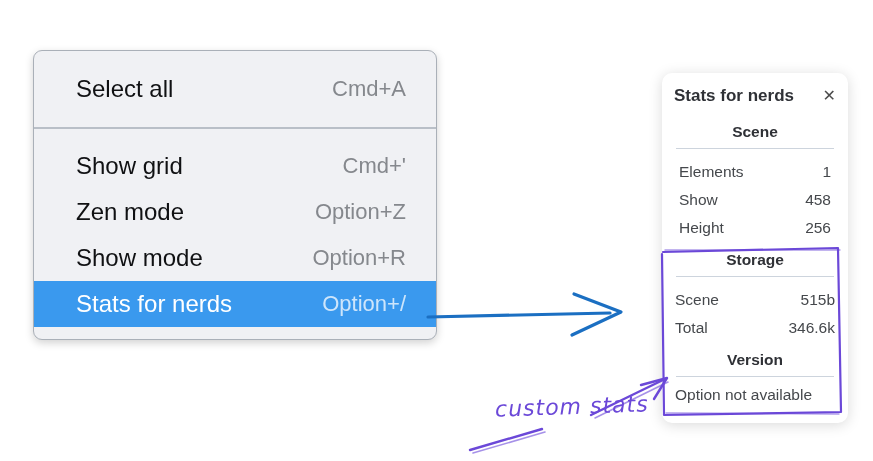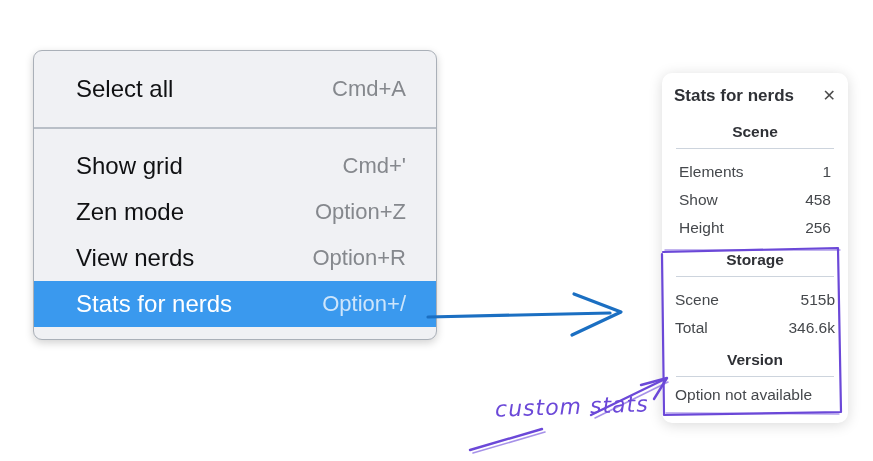--- a/index.html
+++ b/index.html
@@ -67,21 +67,21 @@
     <div class="menu-group second">
       <div class="menu-item">
         <span>Show grid</span>
         <span class="shortcut">Cmd+'</span>
       </div>
       <div class="menu-item">
         <span>Zen mode</span>
         <span class="shortcut">Option+Z</span>
       </div>
       <div class="menu-item">
-        <span>View nerds</span>
+        <span>Show mode</span>
         <span class="shortcut">Option+R</span>
       </div>
       <div class="menu-item selected">
         <span>Stats for nerds</span>
         <span class="shortcut">Option+/</span>
       </div>
     </div>
   </div>
 
   <div class="panel">

